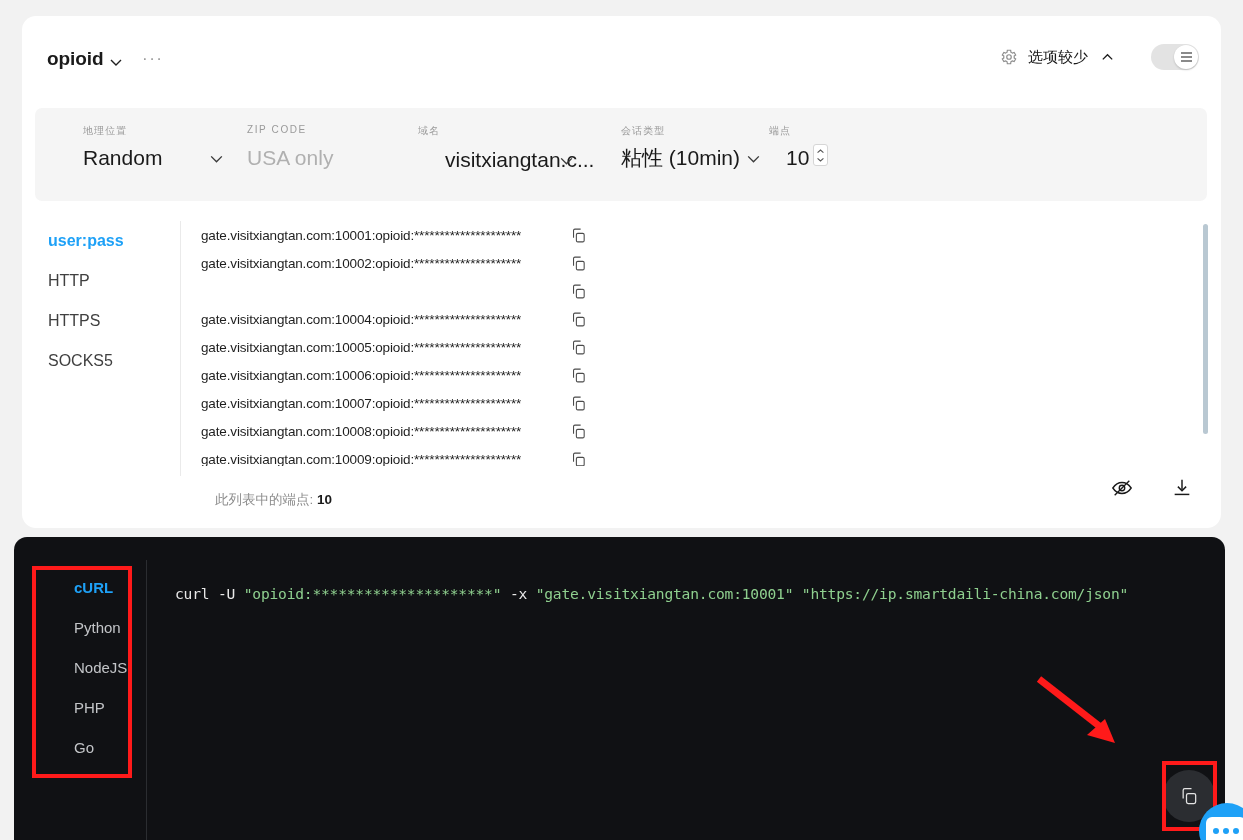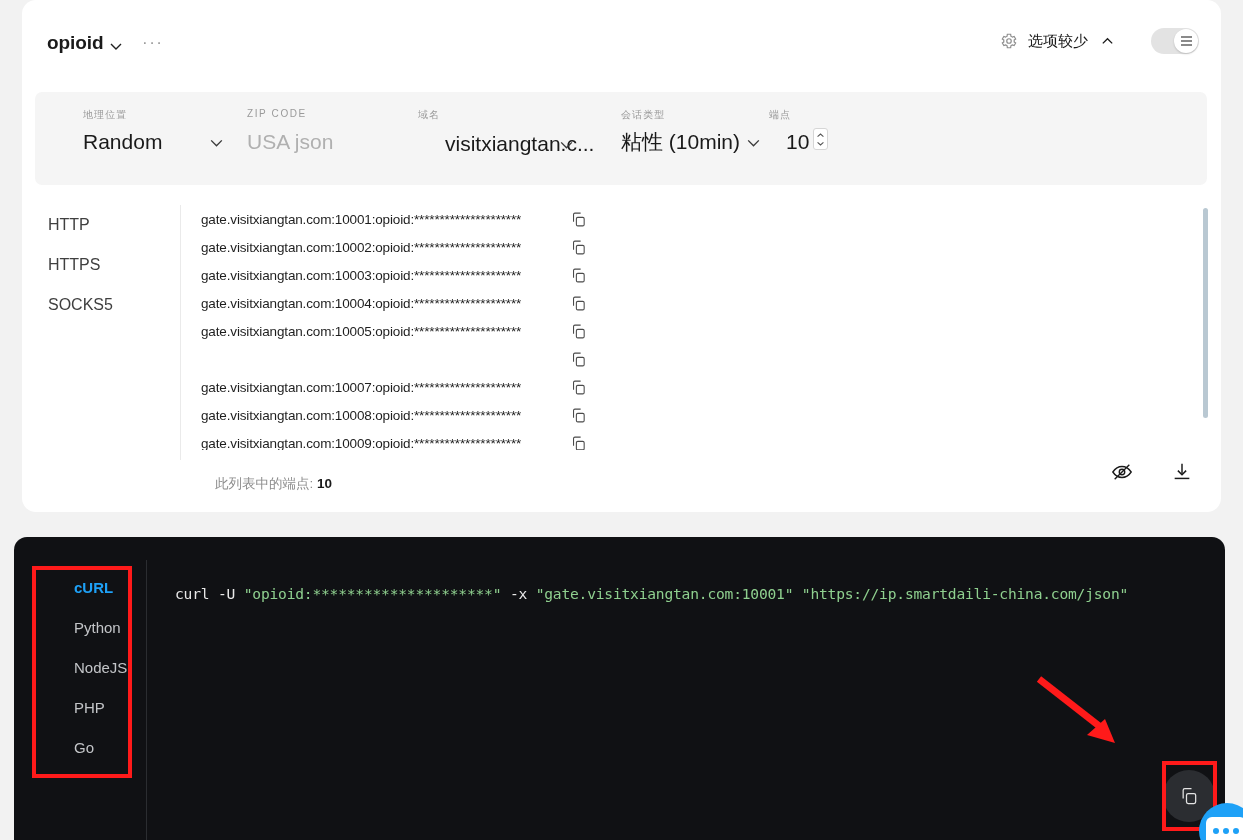--- a/index.html
+++ b/index.html
@@ -6,21 +6,21 @@
   html, body {
     width: 1243px; height: 840px;
     background: #f2f2f2;
     font-family: "Liberation Sans", sans-serif;
     overflow: hidden;
   }
 
   
   .card {
     position: absolute;
-    left: 22px; top: 0; width: 1199px; height: 512px;
+    left: 22px; top: 16px; width: 1199px; height: 512px;
     background: #ffffff;
     border-radius: 14px 14px 14px 14px;
   }
 
   .card-header {
     position: absolute; left: 0; top: 0; width: 100%; height: 92px;
   }
   .proj-name {
     position: absolute; left: 25px; top: 32px;
     font-size: 19px; font-weight: 700; color: #1a1a1a;
@@ -237,21 +237,21 @@
       <div class="fvalue">Random</div>
       <span class="fcaret" style="left:125px;">
         <svg viewBox="0 0 16 16" fill="none" stroke="currentColor" stroke-width="1.3">
             <path d="M3 6l5 5 5-5"></path>
           </svg>
       </span>
     </div>
 
     <div class="fgroup" style="left:212px;width:160px;">
       <div class="flabel caps">ZIP CODE</div>
-      <div class="fvalue ph">USA json</div>
+      <div class="fvalue ph">USA only</div>
     </div>
 
     <div class="fgroup" style="left:383px;width:180px;">
       <div class="flabel">域名</div>
       <div class="fvalue" style="top:40px;left:27px;">visitxiangtan.c...</div>
       <span class="fcaret" style="left:140px;top:44px;">
         <svg viewBox="0 0 16 16" fill="none" stroke="currentColor" stroke-width="1.3">
             <path d="M3 6l5 5 5-5"></path>
           </svg>
       </span>
@@ -275,20 +275,21 @@
             <path d="M1.5 4.3L5 1.2l3.5 3.1"></path>
           </svg>
         <svg viewBox="0 0 10 6" fill="none" stroke="currentColor" stroke-width="1.3">
             <path d="M1.5 1.7L5 4.8l3.5-3.1"></path>
           </svg>
       </div>
     </div>
   </div>
 
   <div class="lefttabs">
+    <div class="ltab active">user:pass</div>
     <div class="ltab">HTTP</div>
     <div class="ltab">HTTPS</div>
     <div class="ltab">SOCKS5</div>
   </div>
   <div class="vdivider"></div>
 
   <div class="listwrap">
     <div class="prow">
       <span class="ptext">gate.visitxiangtan.com:10001:opioid:*********************</span>
       <span class="pcopy">
@@ -301,21 +302,20 @@
     <div class="prow">
       <span class="ptext">gate.visitxiangtan.com:10002:opioid:*********************</span>
       <span class="pcopy">
           <svg viewBox="0 0 24 24" fill="none" stroke="currentColor" stroke-width="1.5">
             <rect x="9" y="9" width="11" height="12" rx="2"></rect>
             <path d="M5 15V5a2 2 0 0 1 2-2h8"></path>
           </svg>
         </span>
     </div>
     <div class="prow">
-      <span class="ptext">gate.visitxiangtan.com:10003:opioid:*********************</span>
       <span class="pcopy">
           <svg viewBox="0 0 24 24" fill="none" stroke="currentColor" stroke-width="1.5">
             <rect x="9" y="9" width="11" height="12" rx="2"></rect>
             <path d="M5 15V5a2 2 0 0 1 2-2h8"></path>
           </svg>
         </span>
     </div>
     <div class="prow">
       <span class="ptext">gate.visitxiangtan.com:10004:opioid:*********************</span>
       <span class="pcopy">
@@ -328,20 +328,21 @@
     <div class="prow">
       <span class="ptext">gate.visitxiangtan.com:10005:opioid:*********************</span>
       <span class="pcopy">
           <svg viewBox="0 0 24 24" fill="none" stroke="currentColor" stroke-width="1.5">
             <rect x="9" y="9" width="11" height="12" rx="2"></rect>
             <path d="M5 15V5a2 2 0 0 1 2-2h8"></path>
           </svg>
         </span>
     </div>
     <div class="prow">
+      <span class="ptext">gate.visitxiangtan.com:10006:opioid:*********************</span>
       <span class="pcopy">
           <svg viewBox="0 0 24 24" fill="none" stroke="currentColor" stroke-width="1.5">
             <rect x="9" y="9" width="11" height="12" rx="2"></rect>
             <path d="M5 15V5a2 2 0 0 1 2-2h8"></path>
           </svg>
         </span>
     </div>
     <div class="prow">
       <span class="ptext">gate.visitxiangtan.com:10007:opioid:*********************</span>
       <span class="pcopy">

